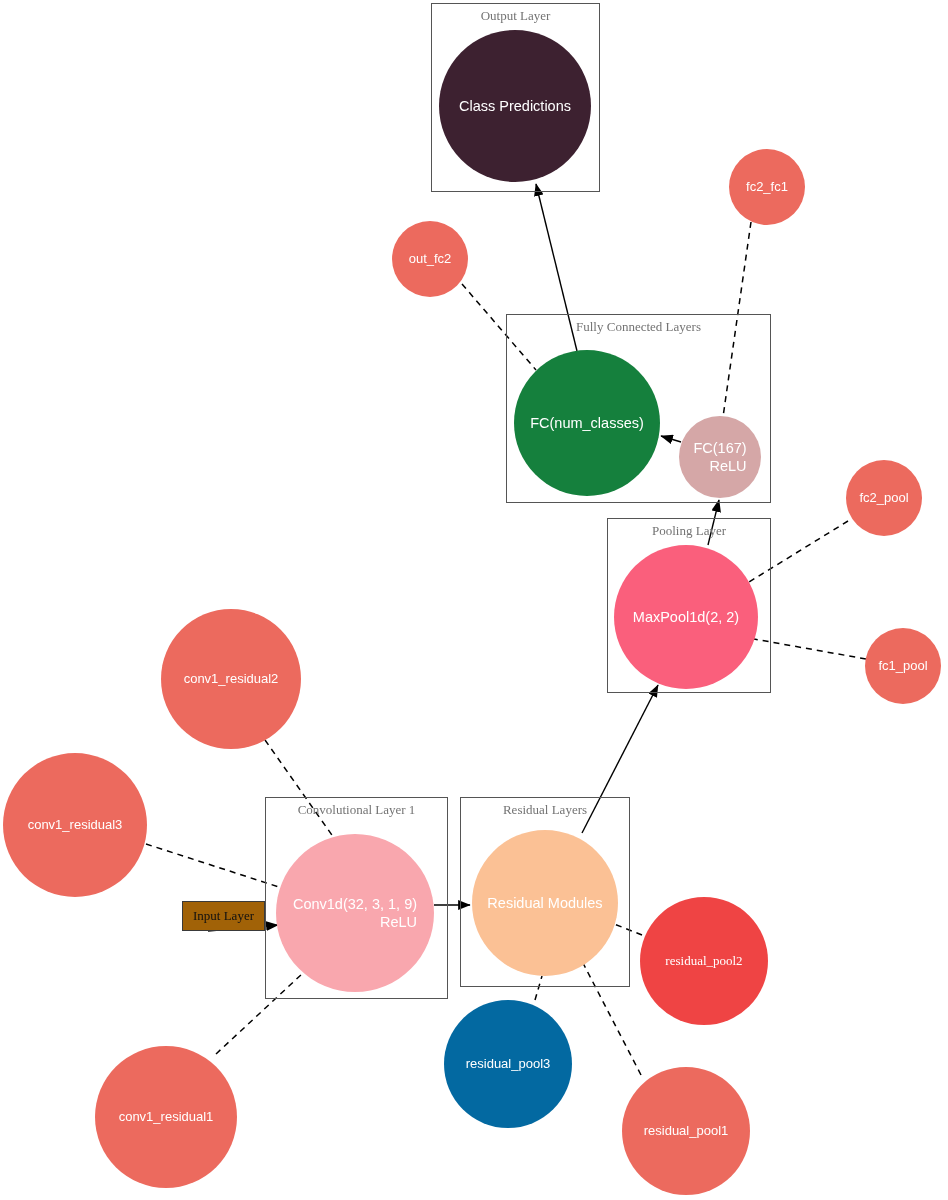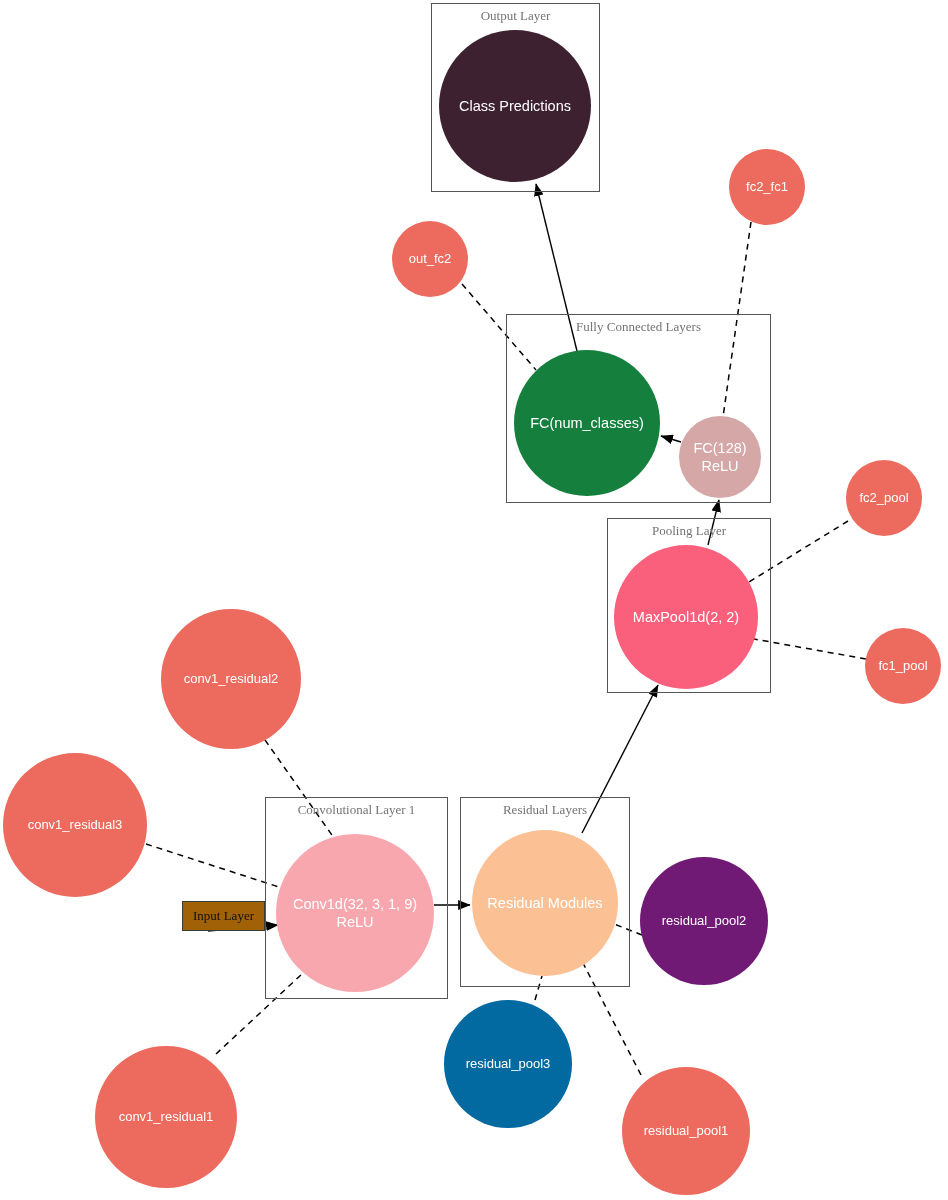--- a/index.html
+++ b/index.html
@@ -51,21 +51,21 @@
     font-family: Liberation Serif, serif;
     font-size: 13px;
     color: #111111;
   }
   .node {
     position: absolute;
     border-radius: 50%;
     display: flex;
     align-items: center;
     justify-content: center;
-    text-align: center;
+    text-align: right;
     color: #ffffff;
     font-family: "Liberation Sans", sans-serif;
     line-height: 1.25;
     box-sizing: border-box;
     white-space: pre-line;
   }
   .node-main { font-size: 14.5px; }
   .node-sat  { font-size: 13px; }
   .node-out  { font-size: 14.5px; }
 </style>
@@ -116,31 +116,31 @@
       <div class="cluster" style="left: 460px; top: 797px; width: 170px; height: 190px;">
         <div class="cluster-label">Residual Layers</div>
       </div>
     </div>
   <div id="iobox-layer">
       <div class="io-box" style="left: 182px; top: 901px; width: 83px; height: 30px;">Input Layer</div>
     </div>
   <div id="node-layer">
       <div class="node node-out" style="left: 439px; top: 30px; width: 152px; height: 152px; background: rgb(61, 33, 48);">Class Predictions</div>
       <div class="node node-main" style="left: 514px; top: 350px; width: 146px; height: 146px; background: #15803d;">FC(num_classes)</div>
-      <div class="node node-main" style="left: 679px; top: 416px; width: 82px; height: 82px; background: rgb(213, 167, 167);">FC(128)
+      <div class="node node-main" style="left: 679px; top: 416px; width: 82px; height: 82px; background: rgb(213, 167, 167);">FC(167)
 ReLU</div>
       <div class="node node-main" style="left: 614px; top: 545px; width: 144px; height: 144px; background: rgb(250, 95, 124);">MaxPool1d(2, 2)</div>
       <div class="node node-main" style="left: 276px; top: 834px; width: 158px; height: 158px; background: rgb(249, 167, 174);">Conv1d(32, 3, 1, 9)
 ReLU</div>
       <div class="node node-main" style="left: 472px; top: 830px; width: 146px; height: 146px; background: rgb(251, 193, 149);">Residual Modules</div>
       <div class="node node-sat" style="left: 161px; top: 609px; width: 140px; height: 140px; background: rgb(236, 106, 94);">conv1_residual2</div>
       <div class="node node-sat" style="left: 3px; top: 753px; width: 144px; height: 144px; background: rgb(236, 106, 94);">conv1_residual3</div>
       <div class="node node-sat" style="left: 95px; top: 1046px; width: 142px; height: 142px; background: rgb(236, 106, 94);">conv1_residual1</div>
       <div class="node node-sat" style="left: 444px; top: 1000px; width: 128px; height: 128px; background: #0369a1;">residual_pool3</div>
       <div class="node node-sat" style="left: 622px; top: 1067px; width: 128px; height: 128px; background: rgb(236, 106, 94);">residual_pool1</div>
-      <div class="node node-sat" style="left: 640px; top: 857px; width: 128px; height: 128px; background: #701a75;">residual_pool2</div>
+      <div class="node node-sat" style="left: 640px; top: 897px; width: 128px; height: 128px; background: #ef4444; font-family: Liberation Serif, serif;">residual_pool2</div>
       <div class="node node-sat" style="left: 846px; top: 460px; width: 76px; height: 76px; background: rgb(236, 106, 94);">fc2_pool</div>
       <div class="node node-sat" style="left: 865px; top: 628px; width: 76px; height: 76px; background: rgb(236, 106, 94);">fc1_pool</div>
       <div class="node node-sat" style="left: 729px; top: 149px; width: 76px; height: 76px; background: rgb(236, 106, 94);">fc2_fc1</div>
       <div class="node node-sat" style="left: 392px; top: 221px; width: 76px; height: 76px; background: rgb(236, 106, 94);">out_fc2</div>
     </div>
 
 </div>
 
 </body></html>

